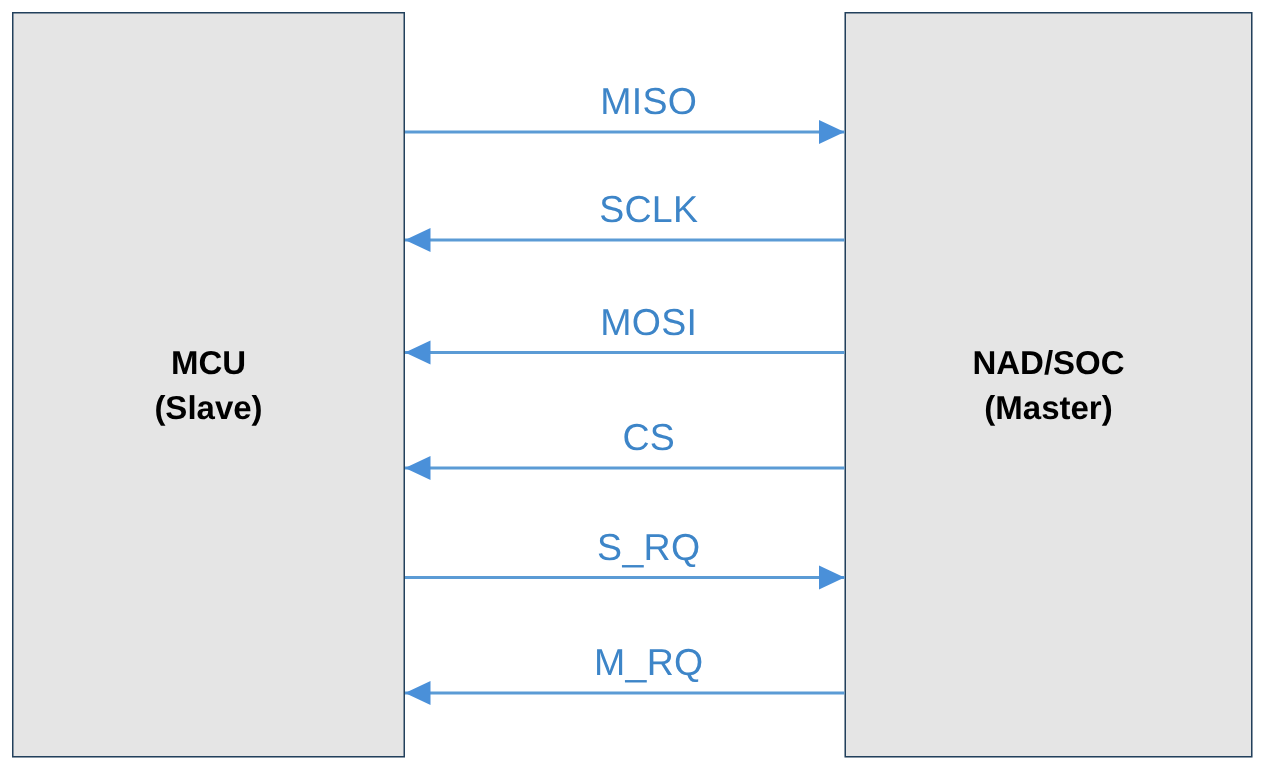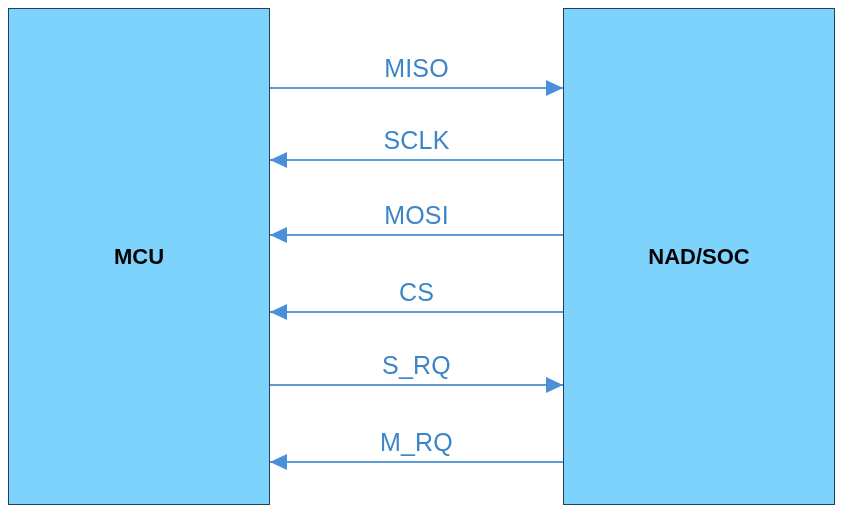--- a/index.html
+++ b/index.html
@@ -13,21 +13,21 @@
     height: 514px;
     background: #ffffff;
     overflow: hidden;
     font-family: "Liberation Sans", sans-serif;
   }
 
   
   .node {
     position: absolute;
     box-sizing: border-box;
-    background: #7dd3fc;
+    background: #e5e5e5;
     border: 1px solid #22405c;
     display: flex;
     flex-direction: column;
     align-items: center;
     justify-content: center;
     color: #000000;
     font-weight: bold;
     font-size: 22px;
     line-height: 1.32;
     text-align: center;
@@ -74,33 +74,36 @@
     left: 0;
     width: 293px;
     bottom: 7px;
     text-align: center;
     color: #3d85c8;
     font-size: 25px;
     line-height: 1;
     letter-spacing: .2px;
     white-space: nowrap;
     user-select: none;
+    padding-left: 16px;
   }
 </style>
 </head>
 <body>
 
 <div id="canvas">
 
   <div class="node" id="node-mcu">
     <span class="node-line">MCU</span>
+    <span class="node-line">(Slave)</span>
   </div>
 
   <div class="node" id="node-nadsoc">
     <span class="node-line">NAD/SOC</span>
+    <span class="node-line">(Master)</span>
 
   </div>
 
   <div class="signal dir-right" style="top:88px">
     <span class="shaft"></span>
     <span class="head"></span>
     <span class="label">MISO</span>
   </div>
 
   <div class="signal dir-left" style="top:160px">

